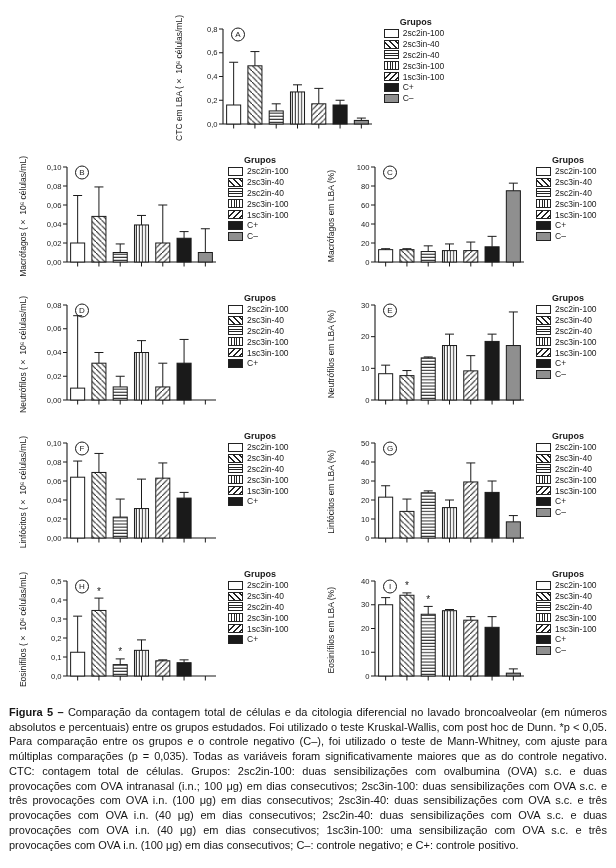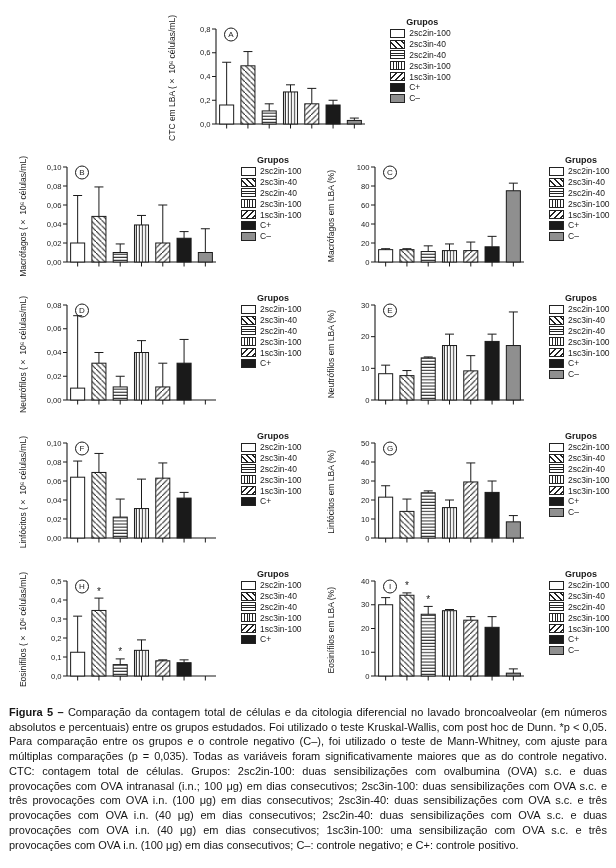--- a/index.html
+++ b/index.html
@@ -12,21 +12,21 @@
   .row{display:flex;height:138px;}
   .panel{display:flex;align-items:flex-start;box-sizing:border-box;padding-top:4px;}
   .row .panel{width:308px;padding-left:16px;}
   .ylabel{height:124px;width:14px;display:flex;align-items:center;justify-content:center;flex:none;}
   .ylabel span{
     writing-mode:vertical-rl;transform:rotate(180deg);
     font-size:8.5px;white-space:nowrap;color:#1a1a1a;
   }
   .panel svg{flex:none;}
   .panel svg text{font-family:"Liberation Sans","DejaVu Sans",sans-serif;fill:#1a1a1a;}
-  .legend{margin-left:19px;padding-top:1px;flex:none;}
+  .legend{margin-left:6px;padding-top:1px;flex:none;}
   .legend-title{font-weight:bold;font-size:9px;margin:0 0 1px 16px;}
   .legend-row{display:flex;align-items:center;height:10.8px;font-size:8.5px;white-space:nowrap;}
   .sw{display:inline-block;width:13px;height:7px;border:1px solid #222;margin-right:4px;flex:none;box-sizing:content-box;}
   .sw-blank{background:#ffffff;}
   .sw-diag-back{background:repeating-linear-gradient(45deg,#ffffff 0 3.2px,#222222 3.2px 4.4px);}
   .sw-horiz{background:repeating-linear-gradient(180deg,#ffffff 0 1.6px,#222222 1.6px 2.6px);}
   .sw-vert{background:repeating-linear-gradient(90deg,#ffffff 0 1.8px,#222222 1.8px 2.8px);}
   .sw-diag-fwd{background:repeating-linear-gradient(135deg,#ffffff 0 3.2px,#222222 3.2px 4.4px);}
   .sw-solid-black{background:#1a1a1a;}
   .sw-solid-gray{background:#8f8f8f;}

